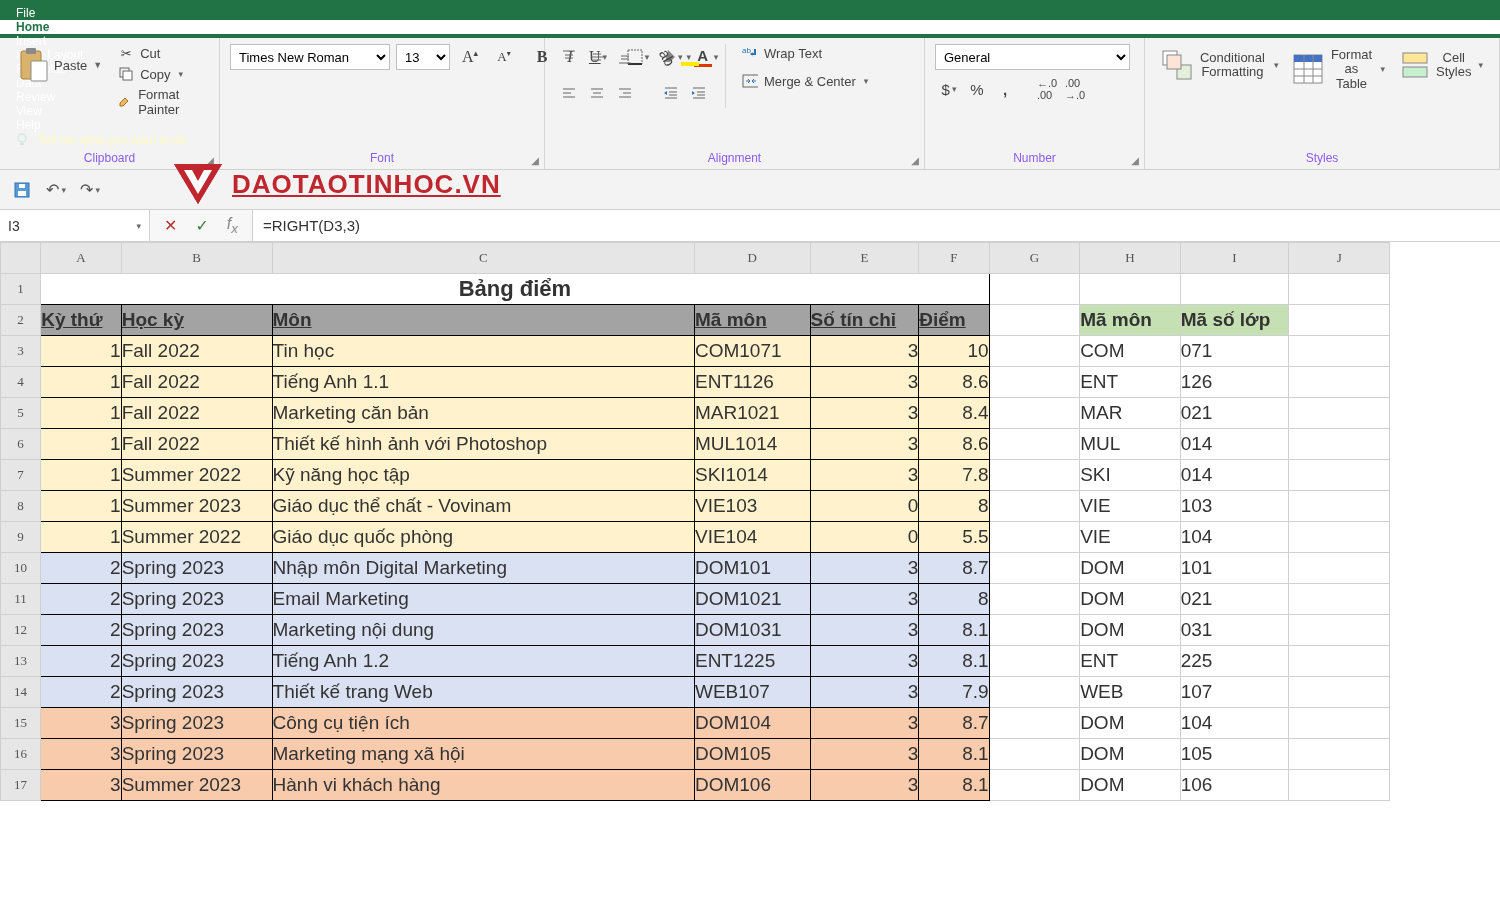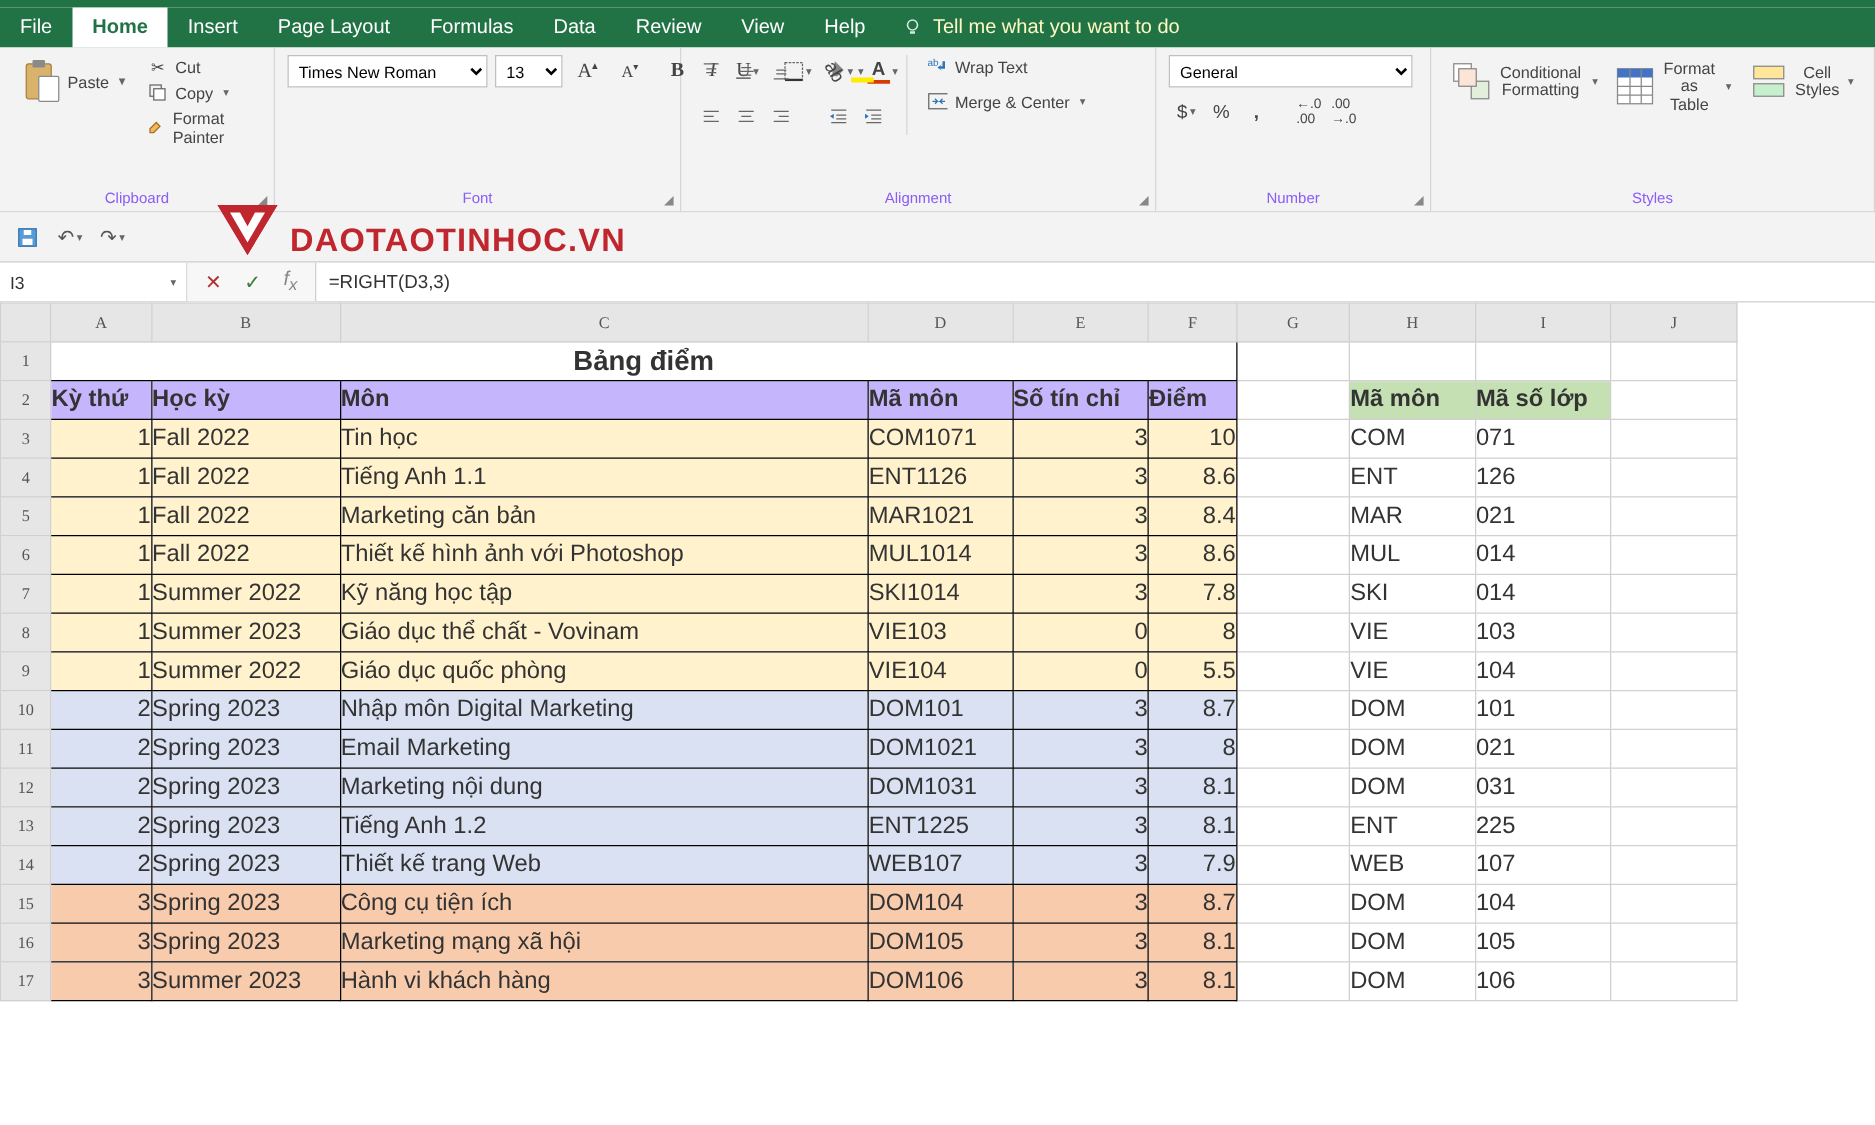--- a/index.html
+++ b/index.html
@@ -1,54 +1,54 @@
 <!DOCTYPE html>
 <html><head>
 <meta charset="utf-8">
 <style>
 *{box-sizing:border-box;margin:0;padding:0;font-family:"Segoe UI",Arial,sans-serif;}
 body{background:#fff;width:1500px;height:900px;overflow:hidden;color:#333;}
 .titlebar{background:#217346;height:6px;}
-.tabs{background:#217346;display:flex;align-items:stretch;height:32px;font-size:16px;}
+.tabs{background:#217346;display:flex;align-items:stretch;height:32px;font-size:12px;flex-direction:column;}
 .tab{padding:0 16px;display:flex;align-items:center;color:#fff;cursor:pointer;}
 .tab.active{background:#fff;color:#217346;font-weight:600;}
 .tellme{display:flex;align-items:center;color:#fef9c3;gap:8px;padding-left:14px;}
 .ribbon{background:#f3f3f3;border-bottom:1px solid #d0d0d0;display:flex;height:132px;}
 .group{border-right:1px solid #d6d6d6;padding:6px 10px 2px;display:flex;flex-direction:column;justify-content:space-between;position:relative;}
 .group-label{text-align:center;font-size:12px;color:#8b5cf6;padding:2px 0;}
 .group-body{flex:1;display:flex;align-items:flex-start;gap:6px;}
 .bigbtn{display:flex;align-items:center;gap:4px;font-size:13px;color:#444;padding:4px 6px;cursor:pointer;}
 .bigicon{width:34px;height:34px;display:flex;align-items:center;justify-content:center;}
 .stack{display:flex;flex-direction:column;gap:3px;font-size:13px;color:#444;}
 .stackrow{display:flex;align-items:center;gap:6px;padding:1px 4px;cursor:pointer;}
 .mini-icon{width:16px;height:16px;display:inline-flex;align-items:center;justify-content:center;}
 .font-row{display:flex;gap:6px;align-items:center;}
 select.fake,input.fake{border:1px solid #bfbfbf;background:#fff;height:26px;font-size:13px;padding:0 4px;}
 .btnrow{display:flex;gap:0;}
 .sq{width:28px;height:26px;border:1px solid transparent;display:flex;align-items:center;justify-content:center;cursor:pointer;font-size:15px;color:#444;}
 .dl{font-size:16px;font-family:"Times New Roman",serif;}
 .launcher{position:absolute;right:2px;bottom:2px;width:14px;height:14px;font-size:10px;color:#888;display:flex;align-items:center;justify-content:center;}
 .qat{background:#f3f3f3;height:40px;display:flex;align-items:center;gap:10px;padding:0 10px;border-bottom:1px solid #d0d0d0;position:relative;}
 .qat .qbtn{width:24px;height:24px;display:flex;align-items:center;justify-content:center;color:#555;cursor:pointer;}
-.logo{position:absolute;left:170px;top:-10px;display:flex;align-items:flex-end;gap:6px;font-weight:800;font-size:26px;color:#c0262d;font-family:Arial,sans-serif;letter-spacing:1px;}
+.logo{position:absolute;left:170px;top:-10px;display:flex;align-items:center;gap:6px;font-weight:800;font-size:26px;color:#c0262d;font-family:Arial,sans-serif;letter-spacing:1px;text-decoration:underline;}
 .logo svg{filter:drop-shadow(0 0 0 #c0262d);}
 .formula-bar{display:flex;align-items:stretch;height:32px;border-bottom:1px solid #d0d0d0;background:#fff;}
 .namebox{width:150px;border-right:1px solid #d0d0d0;display:flex;align-items:center;padding:0 8px;font-size:14px;justify-content:space-between;}
 .fxicons{display:flex;align-items:center;gap:18px;padding:0 14px;color:#888;border-right:1px solid #d0d0d0;background:#f7f7f7;}
 .fxinput{flex:1;display:flex;align-items:center;padding:0 10px;font-size:15px;font-family:"Calibri",Arial;}
 .sheet{overflow:auto;height:calc(900px - 6px - 32px - 132px - 40px - 32px);}
 table.grid{border-collapse:collapse;font-family:"Times New Roman",serif;font-size:19px;width:1390px;}
 table.grid th,table.grid td{border:1px solid #d0d0d0;height:31px;padding:0;}
 .colhead th{background:#e6e6e6;font-weight:normal;font-size:13px;font-family:"Segoe UI";color:#555;text-align:center;border-top:none;}
 .rowhead{background:#e6e6e6;font-size:13px;font-family:"Segoe UI";color:#555;text-align:center;width:40px;}
 .corner{background:#e6e6e6;width:40px;border-top:none;border-left:none;}
 .cell{padding:2px 6px;white-space:nowrap;overflow:hidden;}
 .cA{width:80px;}.cB{width:150px;}.cC{width:420px;}.cD{width:115px;}.cE{width:108px;}.cF{width:70px;}.cG{width:90px;}.cH{width:100px;}.cI{width:108px;}.cJ{width:100px;}
 .title-cell{text-align:center;font-weight:bold;font-size:22px;}
-.hdr{font-weight:bold;background:#c4b5fd;}
+.hdr{font-weight:bold;background:#a3a3a3;text-decoration:underline;}
 .hdr2{font-weight:bold;background:#c5e0b3;}
 .sel{border:2px solid #217346 !important;}
 .r-yel{background:#fff2cc;}
 .r-blu{background:#d9e1f2;}
 .r-pnk{background:#f8cbad;}
 .num{text-align:right;}
 .bord td.cell{border:1px solid #000;}
 .bord .rowhead{border:1px solid #d0d0d0;}
 .nob{border:1px solid #d0d0d0 !important;}
 .caret{font-size:9px;color:#666;margin-left:2px;}

